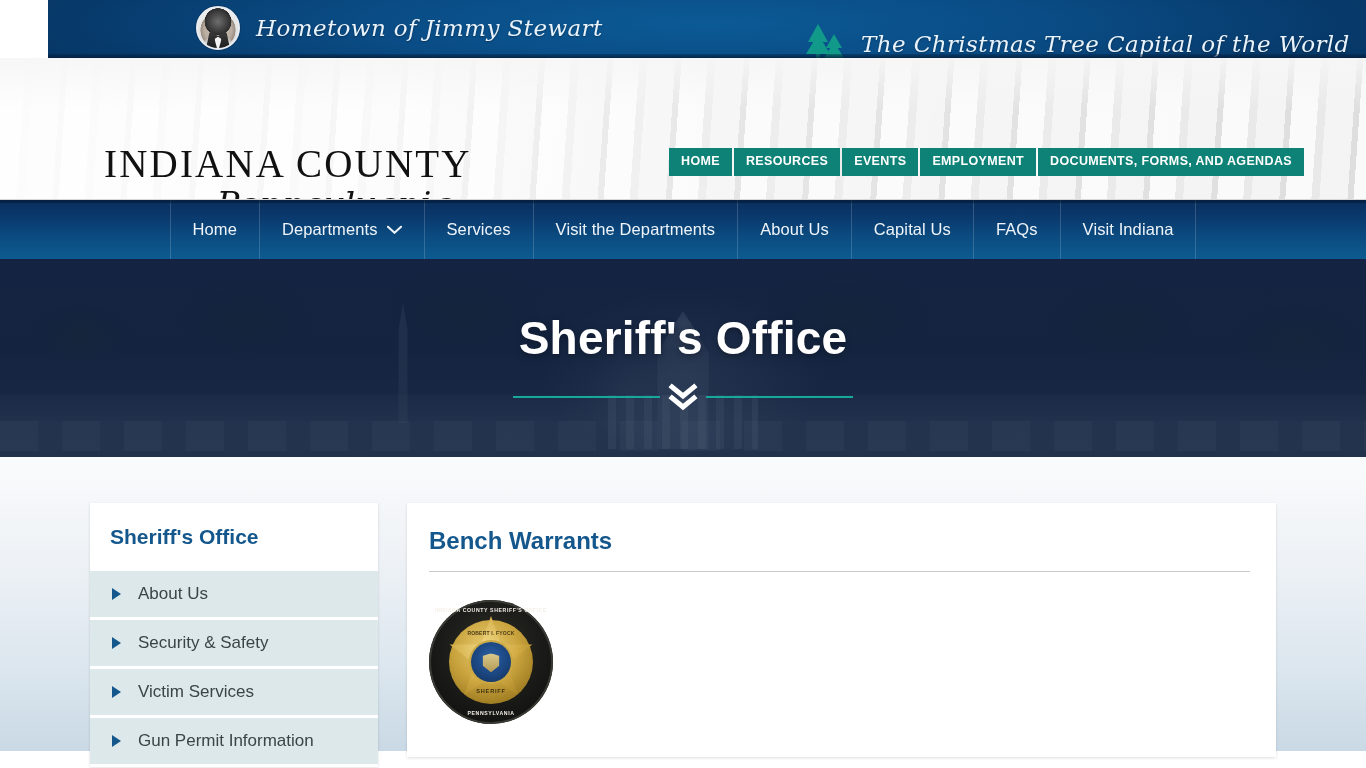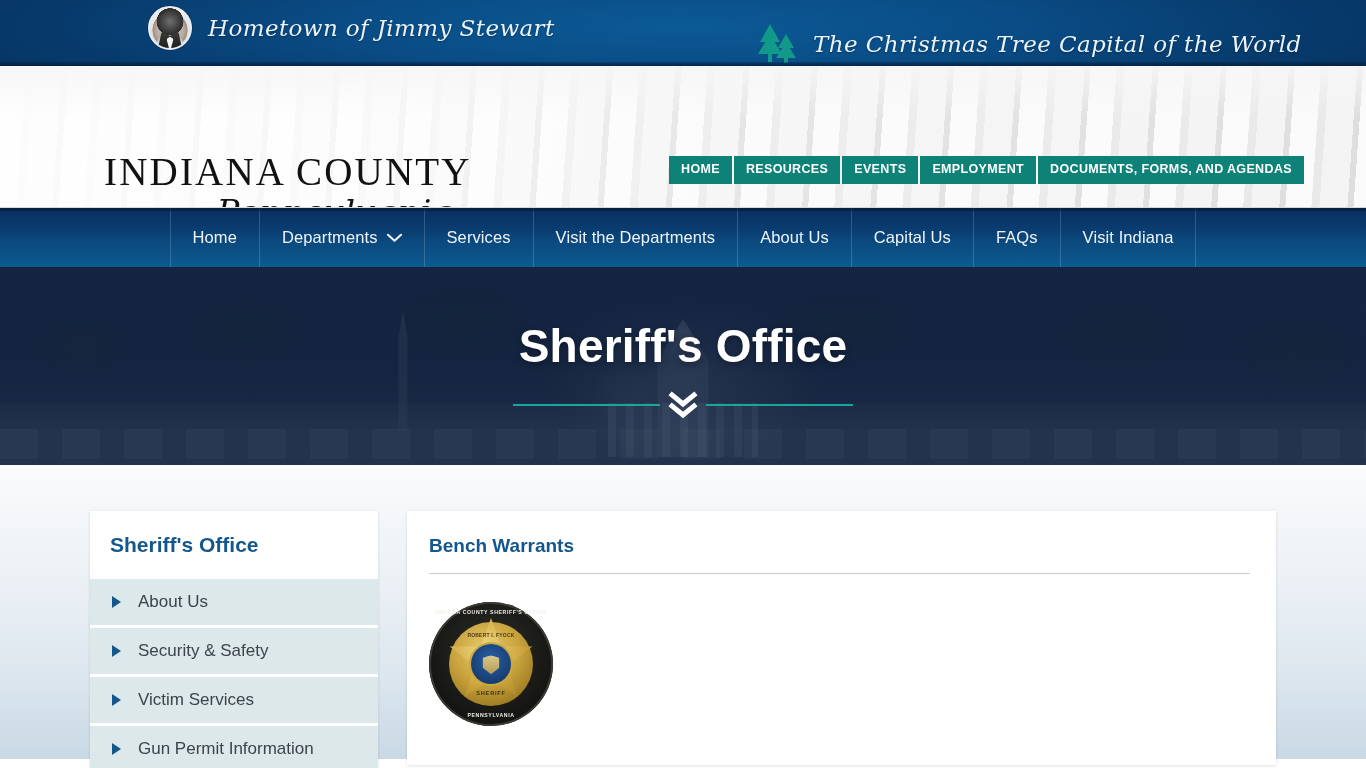--- a/index.html
+++ b/index.html
@@ -8,26 +8,27 @@
     width: 1366px;
     height: 768px;
     overflow: hidden;
     font-family: "Liberation Sans", sans-serif;
     background: #ffffff;
   }
 
   
   .top-banner {
     position: relative;
-    height: 66px;
+    height: 58px;
     background:
       radial-gradient(ellipse 900px 120px at 50% 40%, #0b5a96 0%, #0a4c85 38%, #073a6b 70%, #05305c 100%);
     display: flex;
     align-items: center;
     overflow: hidden;
+    margin-left: 48px;
   }
   .top-banner::after {
     content: "";
     position: absolute;
     left: 0; right: 0; bottom: 0;
     height: 4px;
     background: linear-gradient(180deg, rgba(3,32,64,.35), rgba(3,28,56,.8));
   }
   .tagline {
     display: flex;
@@ -369,21 +370,21 @@
 
   .main-card {
     flex: 1;
     background: #ffffff;
     box-shadow: 0 1px 3px rgba(0,0,0,.13);
     padding: 24px 26px 26px 22px;
     min-height: 254px;
   }
   .card-title {
     color: #14578c;
-    font-size: 19px;
+    font-size: 24px;
     font-weight: 700;
     padding-bottom: 16px;
   }
   .card-rule {
     height: 1px;
     background: #c9cbcd;
     margin-bottom: 28px;
   }
 
   

